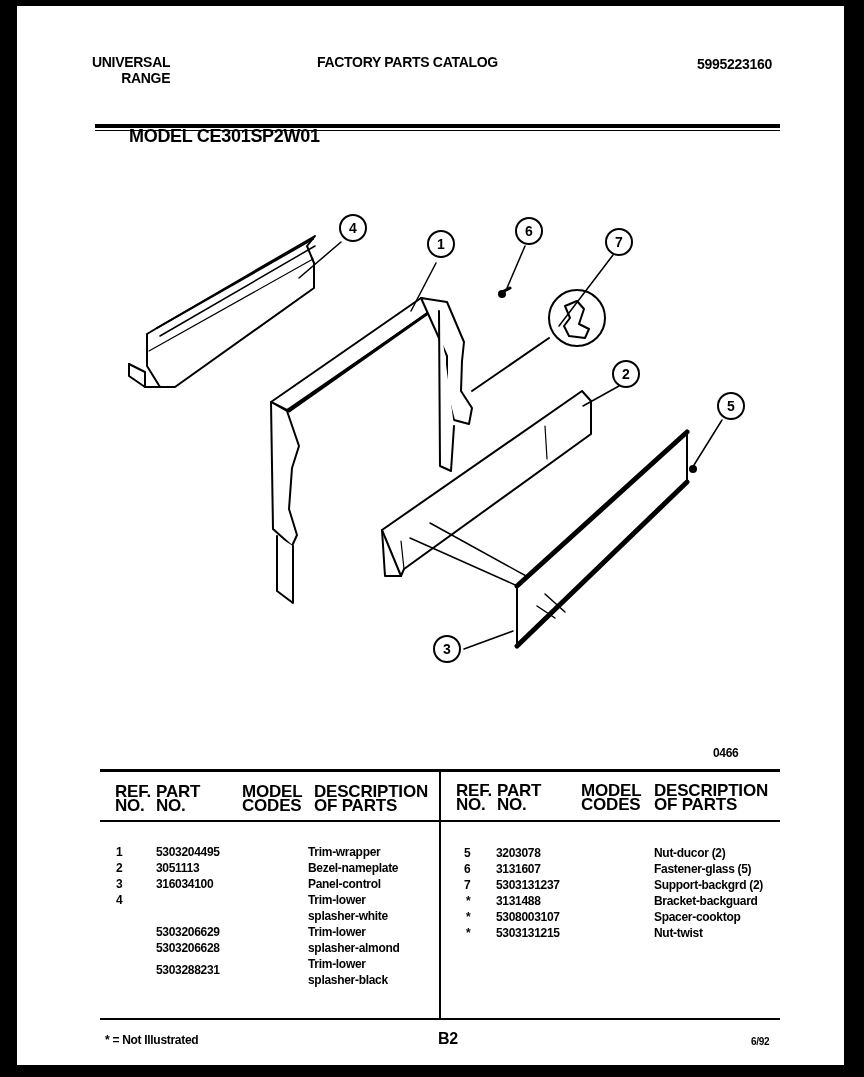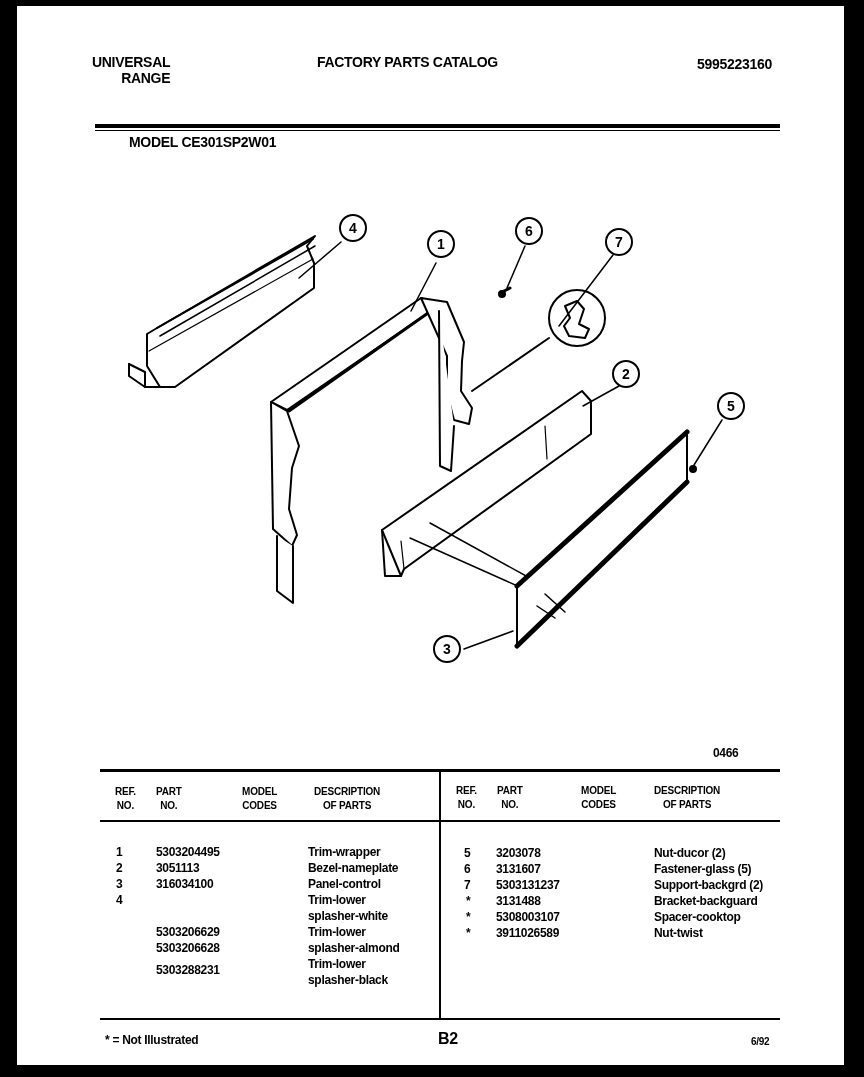--- a/index.html
+++ b/index.html
@@ -7,41 +7,41 @@
       width: 864px; height: 1077px; background: #000; position: relative; overflow: hidden;
       font-family: "Liberation Sans", "DejaVu Sans", sans-serif; color: #000;
     }
     .page {
       position: absolute; left: 17px; top: 6px; width: 827px; height: 1059px;
       background: #fff;
     }
     .abs { position: absolute; }
     .hdr { font-weight: 700; font-size: 14px; letter-spacing: -0.3px; line-height: 16px; text-align: right; }
     .rule-thick { position: absolute; background: #000; }
-    .th { font-weight: 700; font-size: 10px; line-height: 14px; letter-spacing: -0.2px; text-align: center; }
+    .th { font-weight: 700; font-size: 17px; line-height: 14px; letter-spacing: -0.2px; }
     .cell { font-weight: 700; font-size: 12px; line-height: 16px; letter-spacing: -0.3px; }
     .desc2 { display:block; }
     svg text { font-family: "Liberation Sans", sans-serif; font-weight: 700; }
   </style>
 </head>
 <body>
 
 <div class="page">
 
   <div class="abs hdr" style="left:75px; top:48px;">
     <div>UNIVERSAL</div>
     <div>RANGE</div>
   </div>
   <div class="abs hdr" style="left:300px; top:48px;">FACTORY PARTS CATALOG</div>
   <div class="abs hdr" style="left:680px; top:50px;">5995223160</div>
 
   <div class="rule-thick" style="left:78px; top:118px; width:685px; height:4px;"></div>
   <div class="rule-thick" style="left:78px; top:124px; width:685px; height:1px;"></div>
 
-  <div class="abs hdr" style="left:80px; top:128px; font-size:14px;padding-left:32px;">MODEL CE301SP2W01</div>
+  <div class="abs hdr" style="left:80px; top:122px; font-size:18px;padding-left:32px;">MODEL CE301SP2W01</div>
 
   <svg class="abs" style="left:0; top:0;" width="827" height="730" viewBox="0 0 827 730" fill="none" stroke="#000" stroke-width="2" stroke-linejoin="round" stroke-linecap="round">
 
     <g>
       <path d="M130,328 L130,360 L143,381 L158,381 L297,282 L297,257 L290,240 L298,230 L140,322 Z" fill="#fff"></path>
       <path d="M140,322 L296,233"></path>
       <path d="M143,330 L298,240" stroke-width="1.5"></path>
       <path d="M132,345 L296,253" stroke-width="1.2"></path>
       <path d="M112,358 L112,370 L128,381 L143,381"></path>
       <path d="M112,358 L128,366 L128,381"></path>
@@ -226,20 +226,20 @@
     <div class="abs cell" style="left:479px; top:887px;">3131488</div>
     <div class="abs cell" style="left:637px; top:887px;">Bracket-backguard</div>
   </div>
   <div>
     <div class="abs cell" style="left:449px; top:903px;">*</div>
     <div class="abs cell" style="left:479px; top:903px;">5308003107</div>
     <div class="abs cell" style="left:637px; top:903px;">Spacer-cooktop</div>
   </div>
   <div>
     <div class="abs cell" style="left:449px; top:919px;">*</div>
-    <div class="abs cell" style="left:479px; top:919px;">3911026589</div>
+    <div class="abs cell" style="left:479px; top:919px;">5303131215</div>
     <div class="abs cell" style="left:637px; top:919px;">Nut-twist</div>
   </div>
 
   <div class="abs cell" style="left:88px; top:1026px;">* = Not Illustrated</div>
   <div class="abs hdr" style="left:421px; top:1025px; font-size:16px;">B2</div>
   <div class="abs cell" style="left:734px; top:1028px; font-size:10px;">6/92</div>
 </div>
 
 </body></html>

